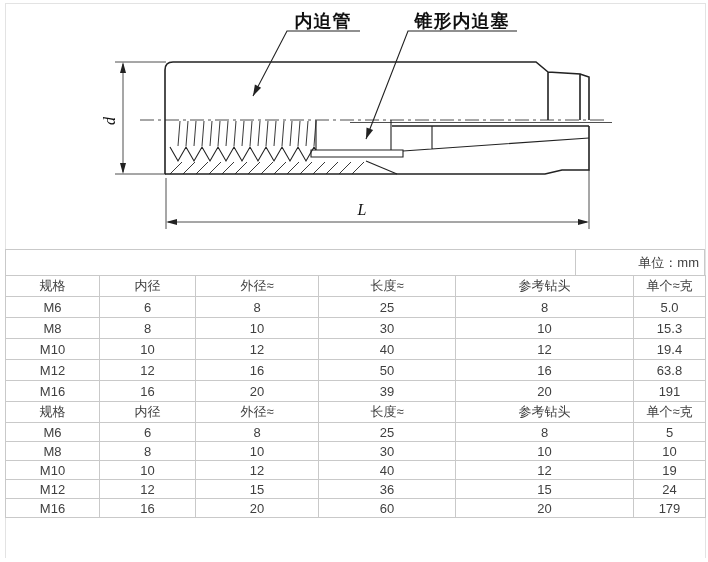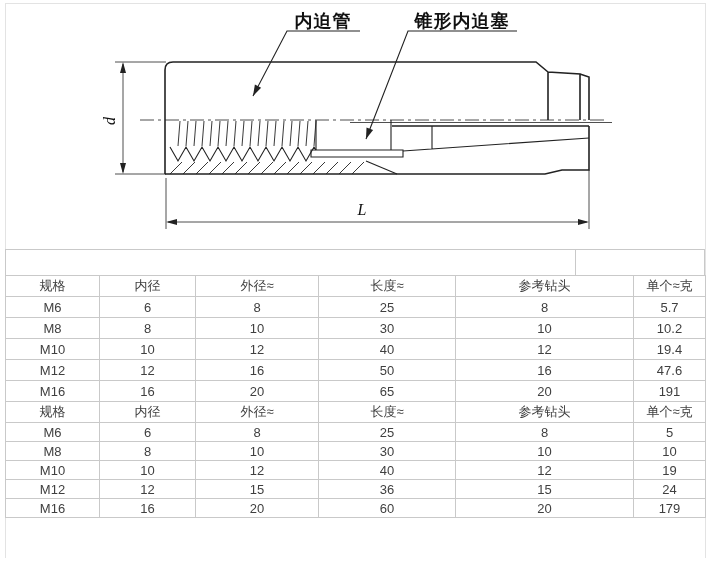--- a/index.html
+++ b/index.html
@@ -90,20 +90,21 @@
     <text class="cjk" x="323" y="27" text-anchor="middle">内迫管</text>
 
     <path class="md" d="M366,139 L408,31 L517,31"></path>
     <polygon class="ar" points="366,139 373.1,130.1 366.5,127.5"></polygon>
     <text class="cjk" x="462" y="27" text-anchor="middle">锥形内迫塞</text>
   </svg>
 
   <div class="tblock">
     <div class="unit-row">
       <div class="unit-spacer"></div>
+      <div class="unit-cell">单位：mm</div>
     </div>
 
     <table class="spec">
       <colgroup>
         <col style="width:94px">
           <col style="width:96px">
           <col style="width:123px">
         <col style="width:137px">
           <col style="width:178px">
           <col style="width:72px">
@@ -117,51 +118,51 @@
           <td>长度≈</td>
           <td>参考钻头</td>
           <td>单个≈克</td>
         </tr>
         <tr class="h21">
           <td>M6</td>
           <td>6</td>
           <td>8</td>
           <td>25</td>
           <td>8</td>
-          <td>5.7</td>
+          <td>5.0</td>
         </tr>
         <tr class="h21">
           <td>M8</td>
           <td>8</td>
           <td>10</td>
           <td>30</td>
           <td>10</td>
-          <td>10.2</td>
+          <td>15.3</td>
         </tr>
         <tr class="h21">
           <td>M10</td>
           <td>10</td>
           <td>12</td>
           <td>40</td>
           <td>12</td>
           <td>19.4</td>
         </tr>
         <tr class="h21">
           <td>M12</td>
           <td>12</td>
           <td>16</td>
           <td>50</td>
           <td>16</td>
-          <td>47.6</td>
+          <td>63.8</td>
         </tr>
         <tr class="h21">
           <td>M16</td>
           <td>16</td>
           <td>20</td>
-          <td>65</td>
+          <td>39</td>
           <td>20</td>
           <td>191</td>
         </tr>
 
         <tr class="h21">
           <td>规格</td>
           <td>内径</td>
           <td>外径≈</td>
           <td>长度≈</td>
           <td>参考钻头</td>

